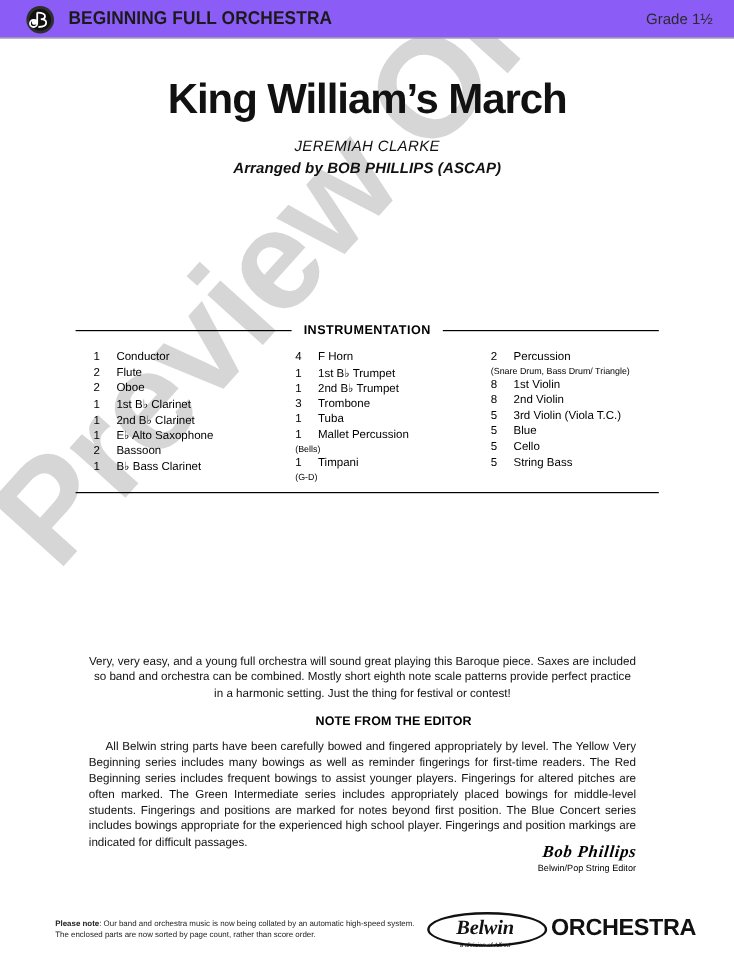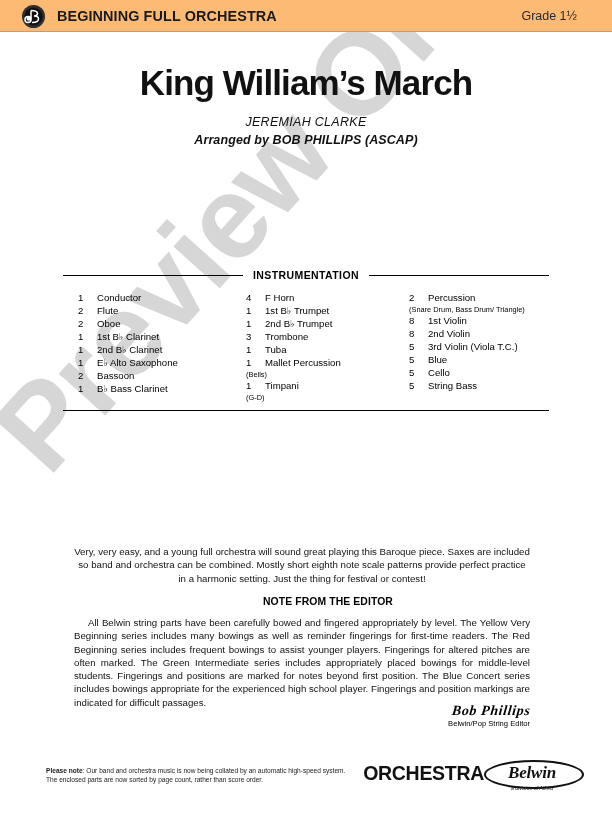--- a/index.html
+++ b/index.html
@@ -46,21 +46,21 @@
     transform-origin: 0 50%;
     letter-spacing: -2px;
   }
 
   
   #header-band {
     position: absolute;
     left: 0; top: 0;
     width: 612px;
     height: 31px;
-    background: #fdba74;
+    background: #8b5cf6;
     border-bottom: 1px solid #a2a2a2;
     z-index: 4;
   }
   #header-logo {
     position: absolute;
     left: 21px;
     top: 4px;
     width: 25px;
     height: 25px;
   }
@@ -71,21 +71,21 @@
     font-family: "Liberation Sans", sans-serif;
     font-weight: bold;
     font-size: 15.5px;
     letter-spacing: 0.1px;
     color: #1a1a1a;
     transform: scaleX(0.93);
     transform-origin: left center;
   }
   #header-grade {
     position: absolute;
-    right: 35px;
+    right: 18px;
     top: 9px;
     font-family: "Liberation Sans", sans-serif;
     font-size: 12.5px;
     color: #2a2a2a;
   }
 
   
   #content { position: absolute; left:0; top:0; width:612px; height:816px; z-index: 3; }
 
   #song-title {
@@ -465,22 +465,22 @@
     <div id="editor-heading">NOTE FROM THE EDITOR</div>
     <div id="editor-body">All Belwin string parts have been carefully bowed and fingered appropriately by level. The Yellow Very Beginning series includes many bowings as well as reminder fingerings for first-time readers. The Red Beginning series includes frequent bowings to assist younger players. Fingerings for altered pitches are often marked. The Green Intermediate series includes appropriately placed bowings for middle-level students. Fingerings and positions are marked for notes beyond first position. The Blue Concert series includes bowings appropriate for the experienced high school player. Fingerings and position markings are indicated for difficult passages.</div>
     <div id="signature">Bob Phillips</div>
     <div id="signature-title">Belwin/Pop String Editor</div>
 
     <div id="footer-note">
       <b>Please note</b><span>: Our band and orchestra music is now being collated by an automatic high-speed system. The enclosed parts are now sorted by page count, rather than score order.</span>
     </div>
 
     <div id="brand">
-      <span id="brand-orchestra">ORCHESTRA</span>
       <span id="brand-mark">
         <span class="oval"></span>
         <span class="word">Belwin</span>
         <span class="sub">a division of Alfred</span>
       </span>
+      <span id="brand-orchestra">ORCHESTRA</span>
     </div>
 
   </div>
 </div>
 
 </body></html>

